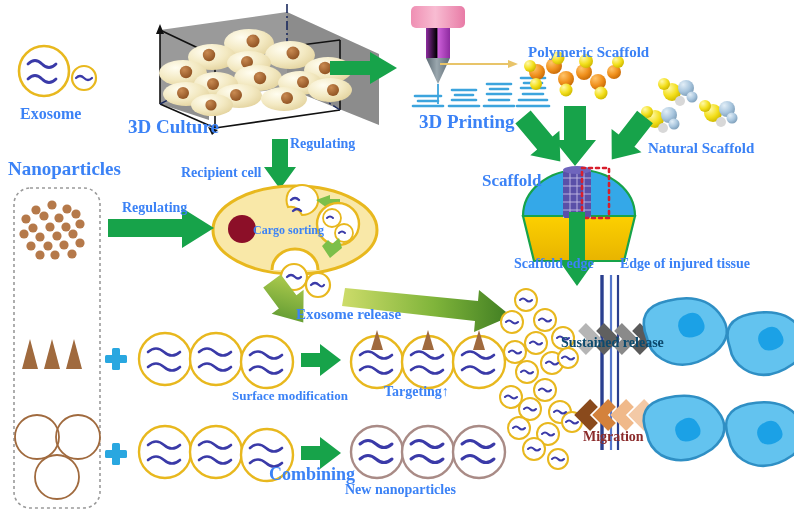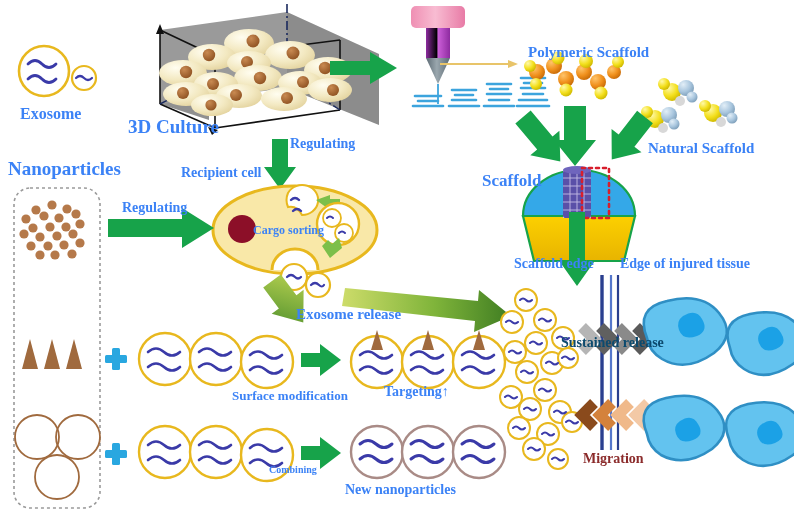--- a/index.html
+++ b/index.html
@@ -473,20 +473,21 @@
 
     <path d="M729,439 q-11,-28 19,-35 q34,-7 50,13 q16,21 -5,38 q-27,19 -50,5 q-12,-8 -14,-21 Z" fill="#63c3ef" stroke="#2f8fc4" stroke-width="2.6"></path>
     <path d="M762,424 q12,-8 18,3 q7,11 -5,16 q-13,5 -17,-6 q-3,-8 4,-13 Z" fill="#1ba1e6"></path>
   </g>
 </svg>
 
 <div class="lbl" style="left:20px;top:106px;font-size:16px;">Exosome</div>
 
 <div class="lbl" style="left:114px;top:117px;font-size:19px;margin-left:14px;">3D Culture</div>
 
+<div class="lbl" style="left:419px;top:112px;font-size:19px;">3D Printing</div>
 
 <div class="lbl" style="left:528px;top:45px;font-size:15px;">Polymeric Scaffold</div>
 
 <div class="lbl" style="left:648px;top:141px;font-size:15px;">Natural Scaffold</div>
 
 <div class="lbl" style="left:482px;top:172px;font-size:17px;">Scaffold</div>
 
 <div class="lbl" style="left:8px;top:159px;font-size:19px;">Nanoparticles</div>
 
 <div class="lbl" style="left:181px;top:166px;font-size:14px;">Recipient cell</div>
@@ -496,25 +497,25 @@
 <div class="lbl" style="left:122px;top:201px;font-size:14px;">Regulating</div>
 
 <div class="lbl" style="left:253px;top:224px;font-size:12px;">Cargo sorting</div>
 
 <div class="lbl" style="left:296px;top:307px;font-size:15px;">Exosome release</div>
 
 <div class="lbl" style="left:232px;top:389px;font-size:13px;">Surface modification</div>
 
 <div class="lbl" style="left:368px;top:385px;font-size:14px;margin-left:16px;">Targeting↑</div>
 
-<div class="lbl" style="left:269px;top:465px;font-size:10px;">Combining</div>
+<div class="lbl" style="left:269px;top:465px;font-size:18px;">Combining</div>
 
 <div class="lbl" style="left:345px;top:483px;font-size:14px;">New nanoparticles</div>
 
 <div class="lbl" style="left:514px;top:257px;font-size:14px;">Scaffold edge</div>
 
 <div class="lbl" style="left:620px;top:257px;font-size:14px;">Edge of injured tissue</div>
 
 <div class="lbl" style="left:561px;top:288px;font-size:14px;color:#0c4a6e;margin-top:48px;">Sustained release</div>
 
-<div class="lbl" style="left:583px;top:452px;font-size:14px;color:#8b2b2b;">Migration</div>
+<div class="lbl" style="left:583px;top:430px;font-size:14px;color:#8b2b2b;">Migration</div>
 
 </div>
 
 </body></html>

